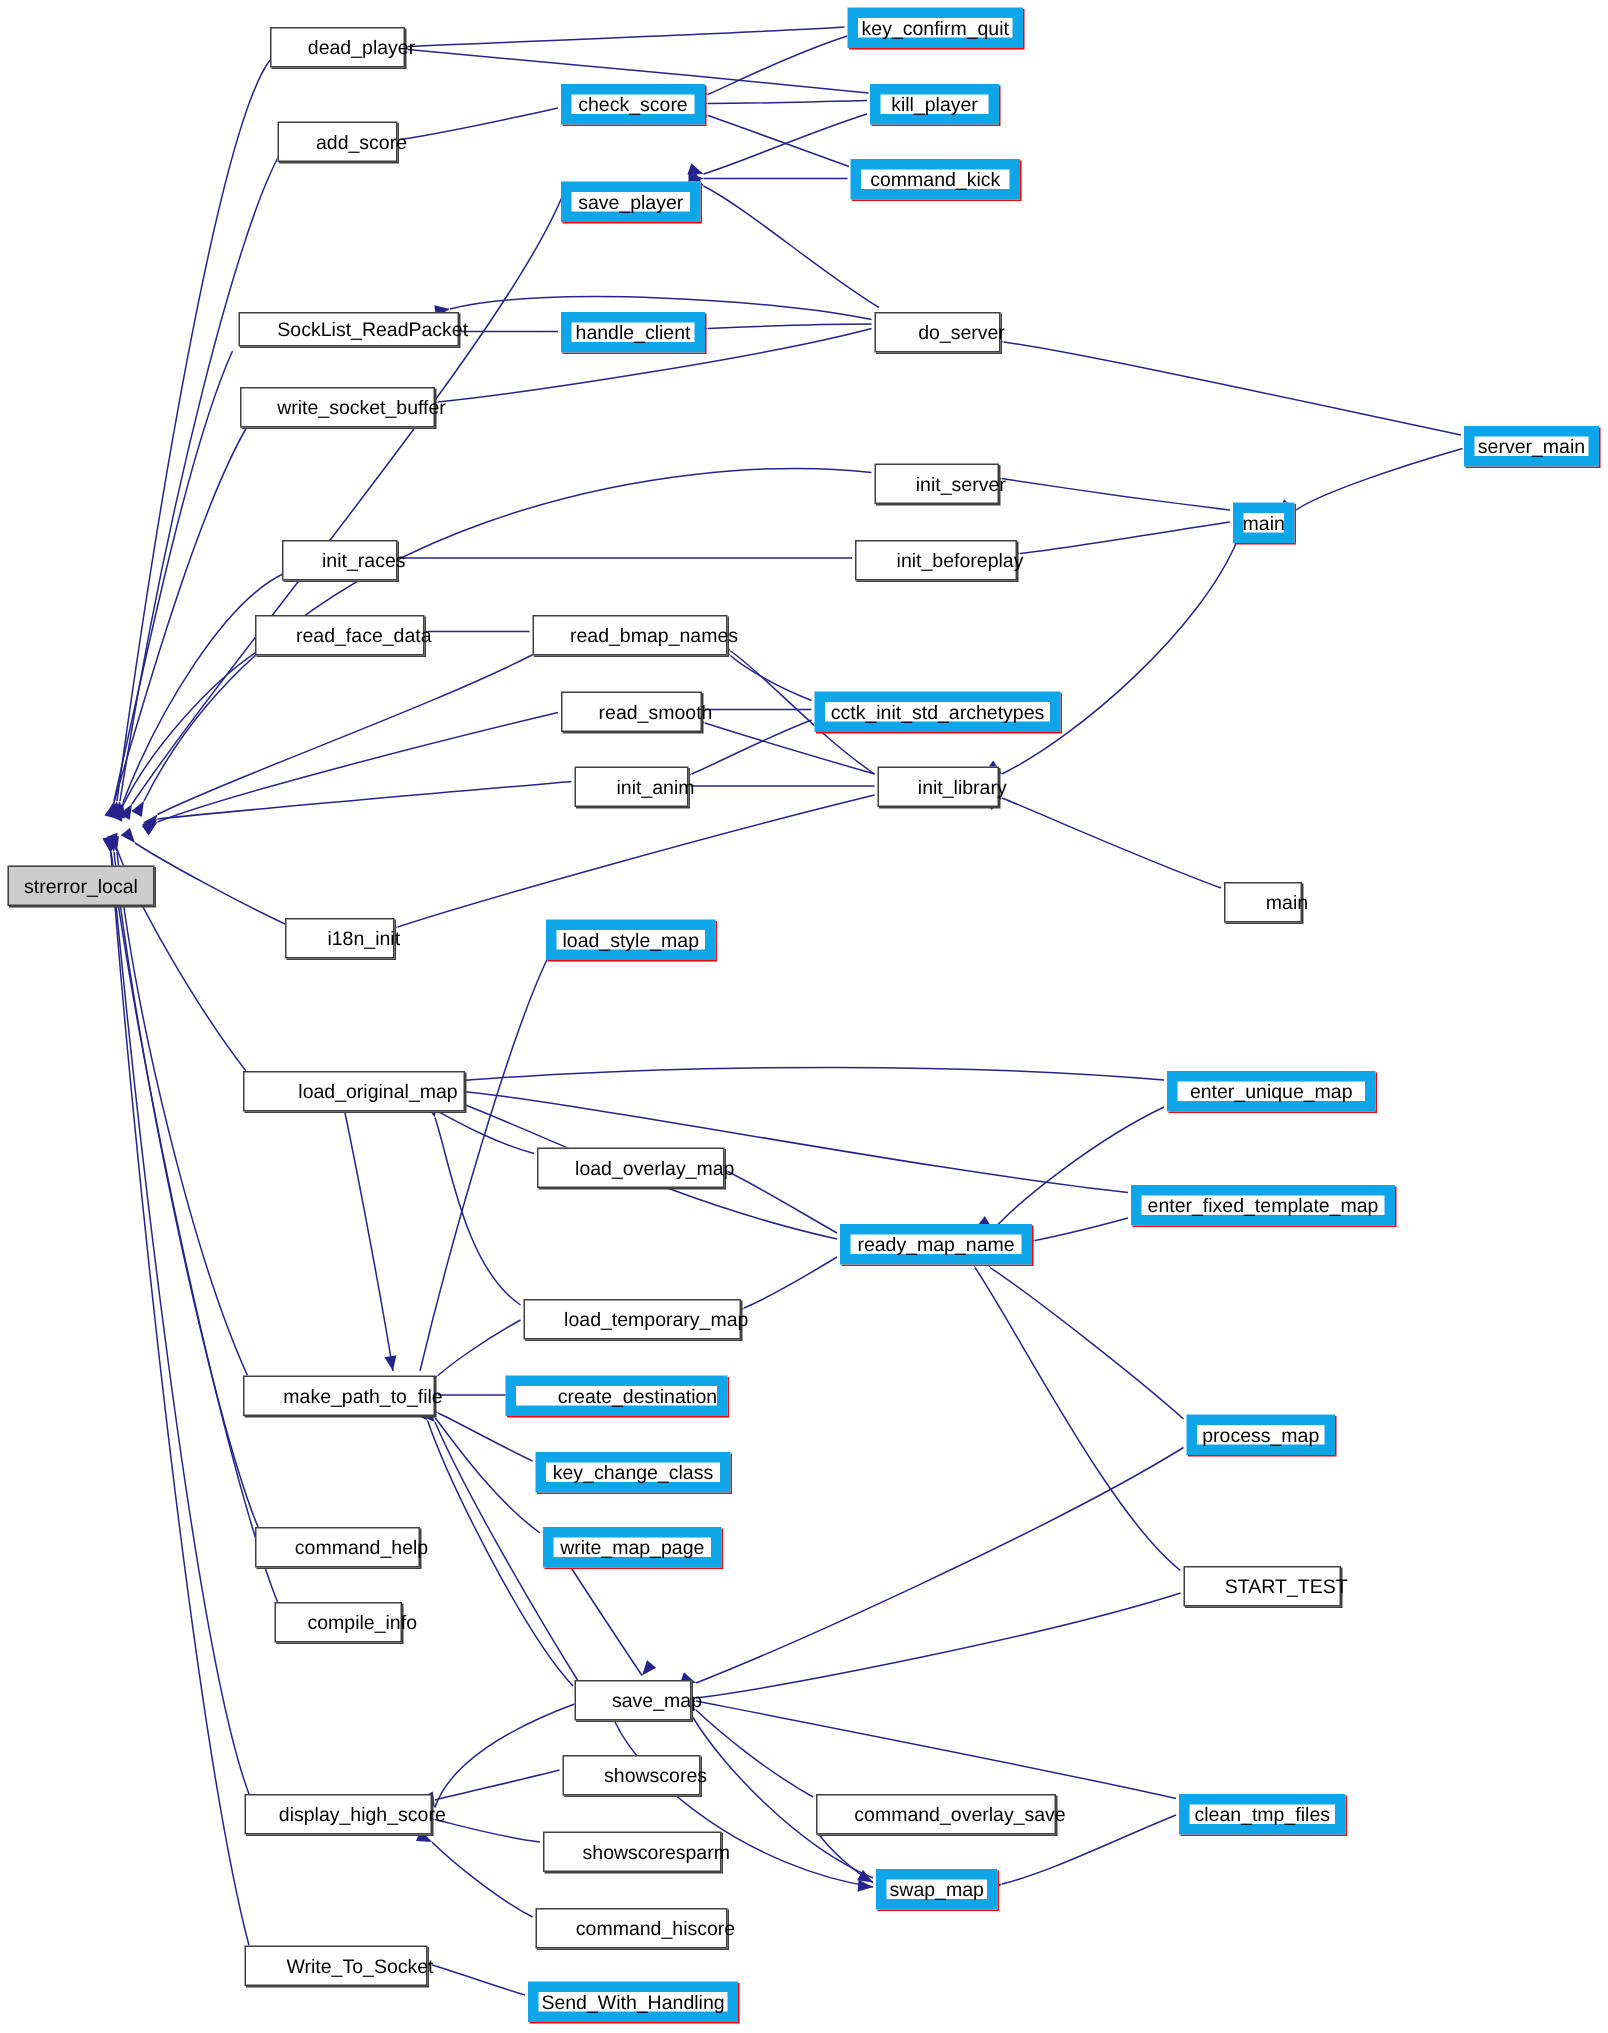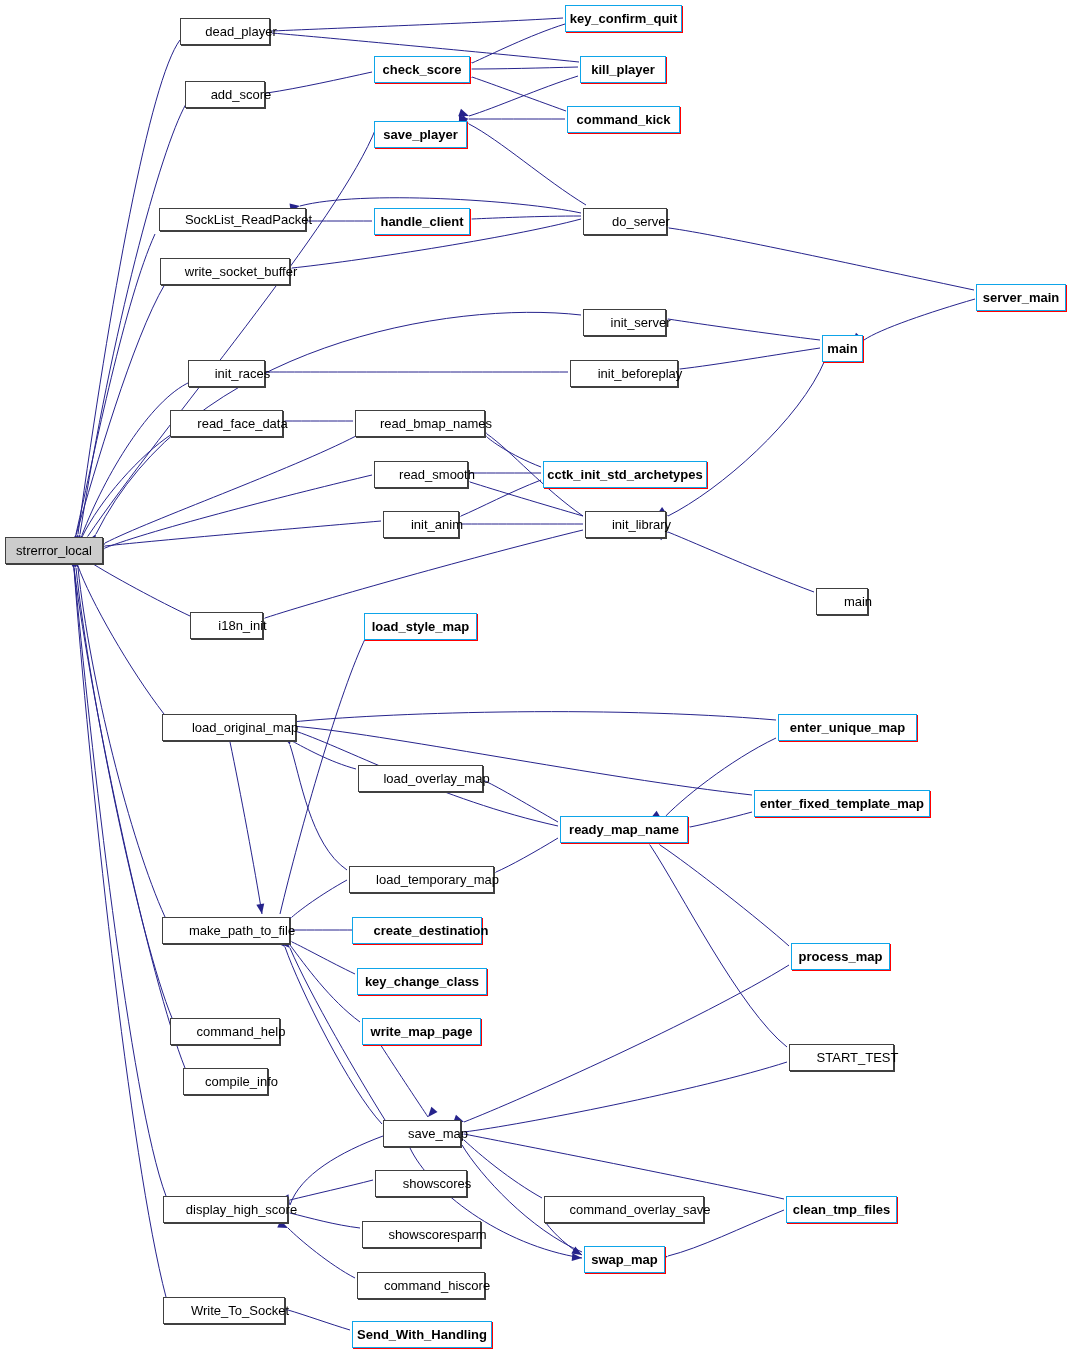--- a/index.html
+++ b/index.html
@@ -4,22 +4,22 @@
 <style>
   html,body{margin:0;padding:0;background:#ffffff;}
   #canvas{position:relative;width:1072px;height:1355px;background:#ffffff;
           font-family:"Liberation Sans","DejaVu Sans",sans-serif;overflow:hidden;}
   #edges{position:absolute;left:0;top:0;width:1072px;height:1355px;}
   .node{position:absolute;box-sizing:border-box;display:flex;align-items:center;
         justify-content:center;font-size:13px;line-height:1;color:#000000;
         background:#ffffff;white-space:nowrap;}
   .node .lbl{pointer-events:none;}
   .n-black{border:1px solid #404040;box-shadow:1px 1px 0 0 #404040;padding-left:32px;}
-  .n-red{border:1px solid #0ea5e9;box-shadow:1px 1px 0 0 #ff0000;font-weight:bold;}
-  .n-gray{border:1px solid #404040;background:#cccccc;box-shadow:1px 1px 0 0 #404040;}
+  .n-red{border:7px solid #0ea5e9;box-shadow:1px 1px 0 0 #ff0000;}
+  .n-gray{border:1px solid #404040;background:#cccccc;box-shadow:1px 1px 0 0 #404040;margin-top:40px;}
 </style>
 </head>
 <body>
 
 <div id="canvas" style="background: rgb(255, 255, 255);">
   <svg id="edges" viewBox="0 0 1072 1355" xmlns="http://www.w3.org/2000/svg">
       <path d="M563,18 C500,22 340,28 272,31" fill="none" stroke="#26238c" stroke-width="1"></path>
       <path d="M579,62 C480,52 330,38 272,33" fill="none" stroke="#26238c" stroke-width="1"></path>
       <path d="M578,67 C540,68 500,69 472,69" fill="none" stroke="#26238c" stroke-width="1"></path>
       <path d="M565,24 C530,35 490,55 472,63" fill="none" stroke="#26238c" stroke-width="1"></path>
@@ -247,42 +247,42 @@
     </div>
     <div class="node n-black" style="left: 816px; top: 588px; width: 52px; height: 27px;">
       <span class="lbl">main</span>
     </div>
     <div class="node n-black" style="left: 190px; top: 612px; width: 73px; height: 27px;">
       <span class="lbl">i18n_init</span>
     </div>
     <div class="node n-red" style="left: 364px; top: 613px; width: 113px; height: 27px;">
       <span class="lbl">load_style_map</span>
     </div>
-    <div class="node n-black" style="left: 162px; top: 714px; width: 134px; height: 27px; justify-content: center;">
+    <div class="node n-black" style="left: 162px; top: 714px; width: 148px; height: 27px; justify-content: center;">
       <span class="lbl">load_original_map</span>
     </div>
     <div class="node n-red" style="left: 778px; top: 714px; width: 139px; height: 27px;">
       <span class="lbl">enter_unique_map</span>
     </div>
     <div class="node n-black" style="left: 358px; top: 765px; width: 125px; height: 27px;">
       <span class="lbl">load_overlay_map</span>
     </div>
     <div class="node n-red" style="left: 754px; top: 790px; width: 176px; height: 27px;">
       <span class="lbl">enter_fixed_template_map</span>
     </div>
     <div class="node n-red" style="left: 560px; top: 816px; width: 128px; height: 27px;">
       <span class="lbl">ready_map_name</span>
     </div>
     <div class="node n-black" style="left: 349px; top: 866px; width: 145px; height: 27px;">
       <span class="lbl">load_temporary_map</span>
     </div>
     <div class="node n-black" style="left: 162px; top: 917px; width: 128px; height: 27px;">
       <span class="lbl">make_path_to_file</span>
     </div>
-    <div class="node n-red" style="left: 352px; top: 917px; width: 130px; height: 27px; padding-left: 28px;">
+    <div class="node n-red" style="left: 337px; top: 917px; width: 148px; height: 27px; padding-left: 28px;">
       <span class="lbl">create_destination</span>
     </div>
     <div class="node n-red" style="left: 791px; top: 943px; width: 99px; height: 27px;">
       <span class="lbl">process_map</span>
     </div>
     <div class="node n-red" style="left: 357px; top: 968px; width: 130px; height: 27px;">
       <span class="lbl">key_change_class</span>
     </div>
     <div class="node n-black" style="left: 170px; top: 1018px; width: 110px; height: 27px;">
       <span class="lbl">command_help</span>

